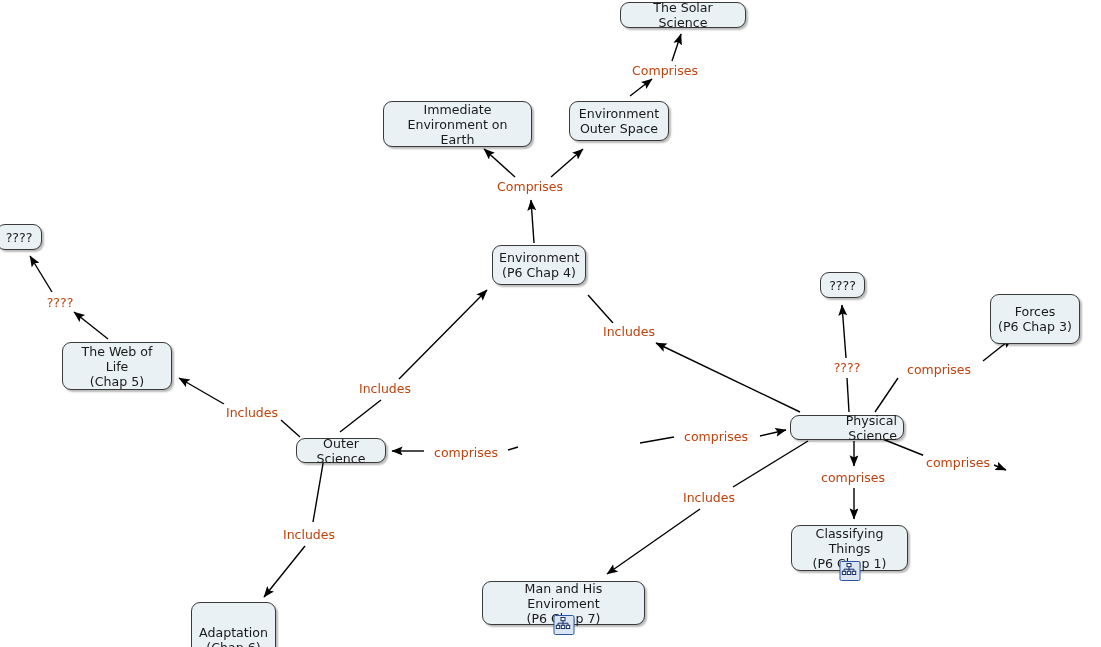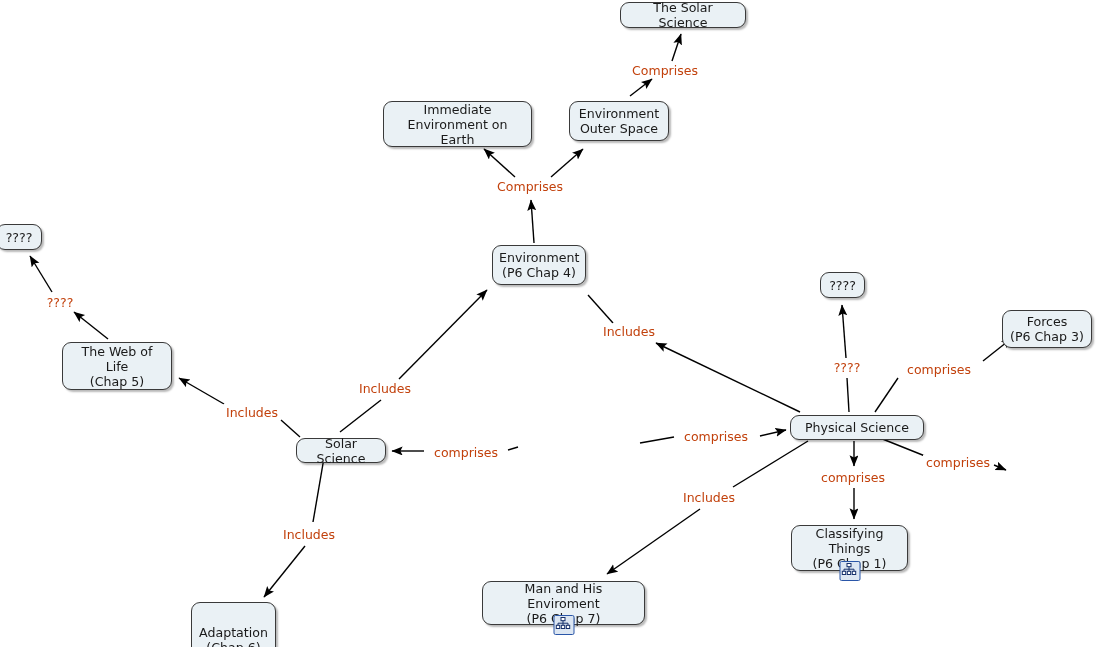--- a/index.html
+++ b/index.html
@@ -155,24 +155,24 @@
   <div class="link-label" style="left:665px; top:70px;">Comprises</div>
   <div class="link-label" style="left:629px; top:331px;">Includes</div>
   <div class="link-label" style="left:709px; top:497px;">Includes</div>
   <div class="link-label" style="left:853px; top:477px;">comprises</div>
   <div class="link-label" style="left:847px; top:367px;">????</div>
   <div class="link-label" style="left:939px; top:369px;">comprises</div>
   <div class="link-label" style="left:958px; top:462px;">comprises</div>
 
 
   <div class="node" style="left:296px; top:438px; width:90px; height:25px;">
-    <span class="node-text">Solar Science</span>
-  </div>
-
-  <div class="node" style="left:790px; top:415px; width:134px; height:25px;">
+    <span class="node-text">Outer Science</span>
+  </div>
+
+  <div class="node" style="left:790px; top:415px; width:114px; height:25px;text-align:right;">
     <span class="node-text">Physical Science</span>
   </div>
 
   <div class="node" style="left:492px; top:245px; width:94px; height:40px;">
     <span class="node-text">Environment<br>(P6 Chap 4)</span>
   </div>
 
   <div class="node" style="left:383px; top:101px; width:149px; height:46px;">
     <span class="node-text">Immediate<br>Environment on Earth</span>
   </div>
@@ -220,18 +220,18 @@
         <rect x="6.8" y="9.3" width="3.4" height="3.2" fill="#ffffff" stroke="#16306b" stroke-width="1"></rect>
         <rect x="11.8" y="9.3" width="3.4" height="3.2" fill="#ffffff" stroke="#16306b" stroke-width="1"></rect>
       </svg>
     </span>
   </div>
 
   <div class="node" style="left:820px; top:272px; width:45px; height:26px;">
     <span class="node-text">????</span>
   </div>
 
-  <div class="node" style="left:990px; top:310px; width:90px; height:38px;margin-left:12px;">
+  <div class="node" style="left:990px; top:294px; width:90px; height:50px;">
     <span class="node-text">Forces<br>(P6 Chap 3)</span>
   </div>
 
 
 </div>
 
 </body></html>

